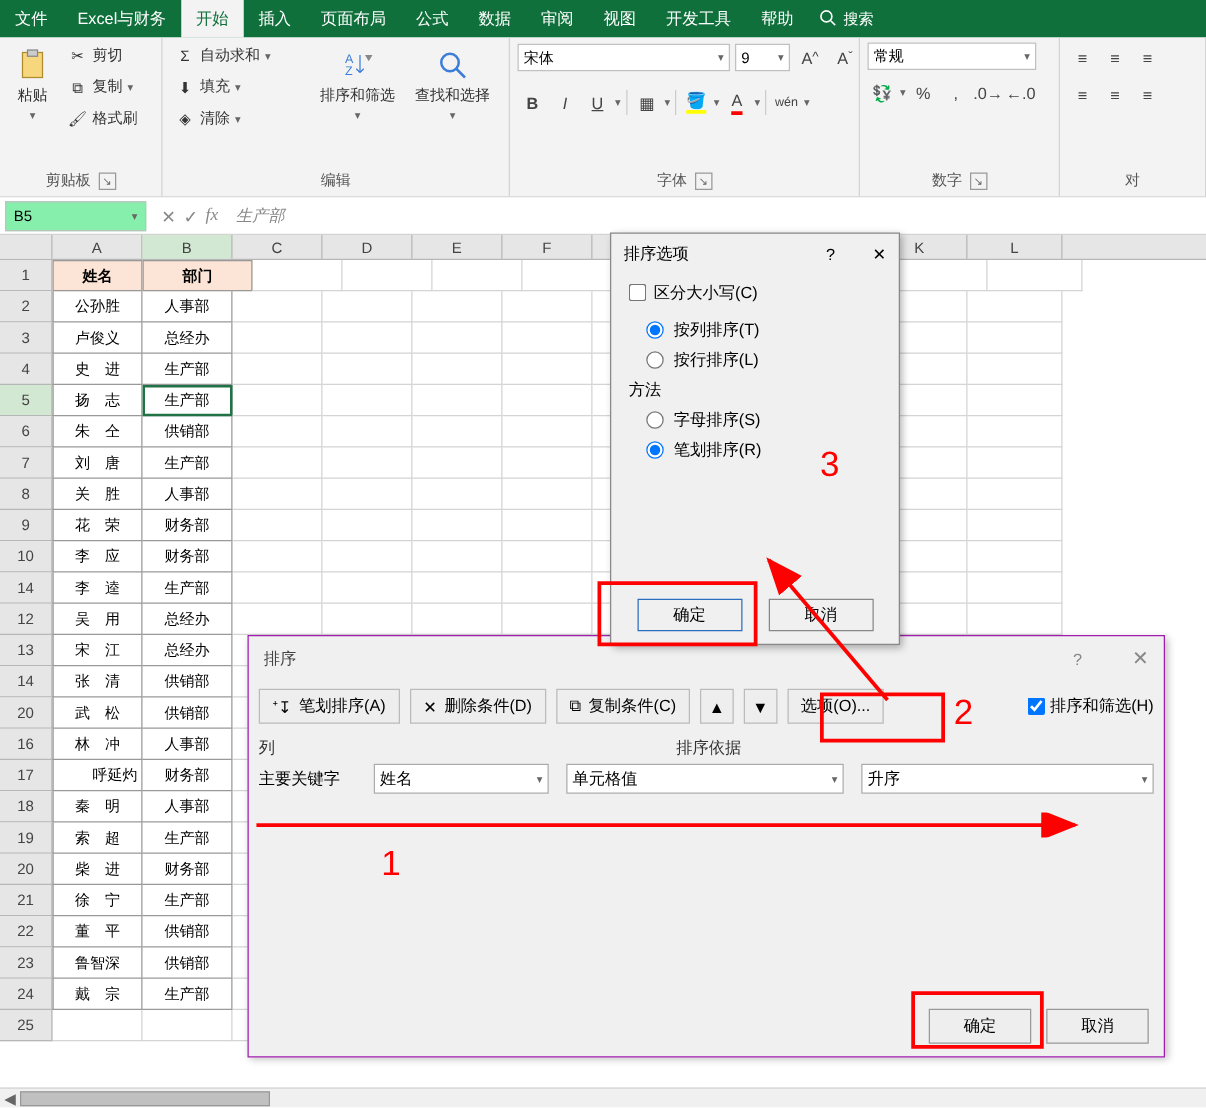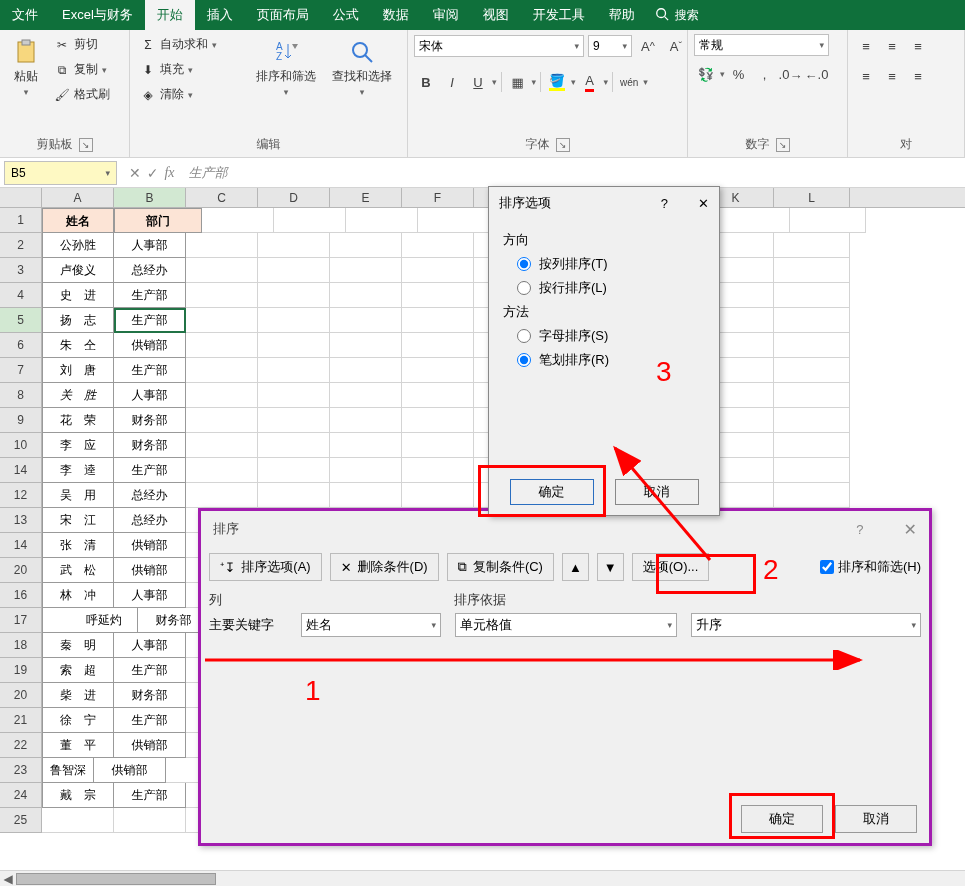--- a/index.html
+++ b/index.html
@@ -27,21 +27,21 @@
 .font-select { width: 170px; height: 22px; border: 1px solid #c0c0c0; background: #fff; padding: 0 4px; font-size: 12px; display: flex; align-items: center; justify-content: space-between; }
 .size-select { width: 44px; height: 22px; border: 1px solid #c0c0c0; background: #fff; padding: 0 4px; font-size: 12px; display: flex; align-items: center; justify-content: space-between; }
 .num-select { width: 135px; height: 22px; border: 1px solid #c0c0c0; background: #fff; padding: 0 4px; font-size: 12px; display: flex; align-items: center; justify-content: space-between; }
 .icon-row { display: flex; gap: 2px; align-items: center; }
 .icon-btn { width: 24px; height: 24px; display: flex; align-items: center; justify-content: center; cursor: pointer; color: #444; font-size: 13px; }
 .sep { width: 1px; height: 20px; background: #ccc; margin: 0 2px; }
 .dialog-launcher { width: 14px; height: 14px; border: 1px solid #999; display: inline-flex; align-items: center; justify-content: center; font-size: 9px; color: #666; cursor: pointer; }
 
 
 .formula-bar { height: 30px; background: #fff; border-bottom: 1px solid #d4d4d4; display: flex; align-items: center; }
-.name-box { width: 113px; height: 24px; border: 1px solid #c0c0c0; margin: 0 4px; padding: 0 6px; display: flex; align-items: center; justify-content: space-between; background: #fef9c3; font-size: 12px; }
+.name-box { width: 113px; height: 24px; border: 1px solid #c0c0c0; margin: 0 4px; padding: 0 6px; display: flex; align-items: center; justify-content: space-between; background: #86efac; font-size: 12px; }
 .fb-btns { display: flex; align-items: center; gap: 6px; padding: 0 8px; color: #888; }
 .fb-btns span { cursor: pointer; font-size: 14px; }
 .fx { font-style: italic; font-family: serif; }
 .fb-input { flex: 1; height: 24px; border: none; padding: 0 6px; font-size: 13px; color: #888; font-style: italic; }
 
 
 .sheet { position: relative; }
 .col-headers { display: flex; height: 20px; background: #e6e6e6; border-bottom: 1px solid #b7b7b7; }
 .corner { width: 42px; border-right: 1px solid #b7b7b7; background: #e6e6e6; }
 .col-h { border-right: 1px solid #b7b7b7; text-align: center; font-size: 12px; color: #444; line-height: 20px; }
@@ -54,32 +54,32 @@
 .cell.data { border-right: 1px solid #999; border-bottom: 1px solid #999; }
 .cell.data.colA { border-left: 1px solid #999; }
 .cell.active { outline: 2px solid #217346; outline-offset: -2px; background: #fff; }
 
 
 .hscroll { position: absolute; bottom: 0; left: 0; right: 0; height: 16px; background: #f0f0f0; border-top: 1px solid #d4d4d4; display: flex; align-items: center; }
 .hscroll .arrow { width: 16px; text-align: center; color: #666; cursor: pointer; }
 .hscroll .thumb { width: 200px; height: 12px; background: #c0c0c0; border: 1px solid #999; }
 
 
-.sort-dialog { position: absolute; left: 198px; top: 508px; width: 734px; height: 338px; background: #f0f0f0; border: 3px solid #a21caf; box-shadow: 2px 2px 6px rgba(0,0,0,0.25); }
+.sort-dialog { position: absolute; left: 198px; top: 508px; width: 734px; height: 338px; background: #f0f0f0; border: 1px solid #a21caf; box-shadow: 2px 2px 6px rgba(0,0,0,0.25); }
 .dlg-title { height: 36px; display: flex; align-items: center; justify-content: space-between; padding: 0 12px; font-size: 13px; color: #444; }
 .dlg-title .right { display: flex; gap: 40px; align-items: center; color: #888; }
 .dlg-title .close { cursor: pointer; font-size: 16px; }
 .dlg-toolbar { height: 40px; display: flex; align-items: center; gap: 8px; padding: 0 8px; }
 .dlg-btn { height: 28px; padding: 0 10px; background: #eee; border: 1px solid #bbb; display: flex; align-items: center; gap: 6px; font-size: 13px; cursor: pointer; }
 .dlg-btn.sm { padding: 0 6px; }
 .dlg-check { display: flex; align-items: center; gap: 4px; font-size: 13px; margin-left: auto; }
 .dlg-check input { width: 14px; height: 14px; }
 .dlg-cols { display: flex; padding: 4px 8px 2px 8px; font-size: 13px; color: #333; }
 .dlg-cols div:nth-child(1){ width: 245px; }
-.dlg-cols div:nth-child(2){ width: 230px; }
+.dlg-cols div:nth-child(2){ width: 230px; text-align: center; }
 .dlg-cols div:nth-child(3){ flex:1; }
 .dlg-row { display: flex; padding: 2px 8px; gap: 6px; align-items: center; font-size: 13px; }
 .dlg-row .label { width: 86px; }
 .dlg-select { height: 24px; border: 1px solid #aaa; background: #fff; padding: 0 4px; display: flex; align-items: center; justify-content: space-between; font-size: 13px; }
 .dlg-footer { position: absolute; bottom: 10px; right: 12px; display: flex; gap: 12px; }
 .dlg-footer .btn { width: 82px; height: 28px; background: #eee; border: 1px solid #999; text-align: center; line-height: 26px; font-size: 13px; cursor: pointer; }
 
 
 .opt-dialog { position: absolute; left: 488px; top: 186px; width: 232px; height: 330px; background: #f0f0f0; border: 1px solid #888; box-shadow: 2px 2px 6px rgba(0,0,0,0.3); z-index: 10; }
 .opt-title { height: 32px; display: flex; align-items: center; justify-content: space-between; padding: 0 10px; font-size: 13px; }
@@ -412,21 +412,21 @@
         <div class="cell" style="width: 72px;"></div>
         <div class="cell" style="width: 72px;"></div>
         <div class="cell" style="width: 72px;"></div>
         <div class="cell" style="width: 76px;"></div>
         <div class="cell" style="width: 76px;"></div>
         <div class="cell" style="width: 76px;"></div>
         <div class="cell" style="width: 76px;"></div>
       </div>
       <div class="row">
         <div class="row-h">8</div>
-        <div class="cell data colA" style="width: 72px; font-style: italic;">关　胜</div>
+        <div class="cell data colA" style="width: 72px;">关　胜</div>
         <div class="cell data" style="width: 72px;">人事部</div>
         <div class="cell" style="width: 72px;"></div>
         <div class="cell" style="width: 72px;"></div>
         <div class="cell" style="width: 72px;"></div>
         <div class="cell" style="width: 72px;"></div>
         <div class="cell" style="width: 72px;"></div>
         <div class="cell" style="width: 76px;"></div>
         <div class="cell" style="width: 76px;"></div>
         <div class="cell" style="width: 76px;"></div>
         <div class="cell" style="width: 76px;"></div>
@@ -538,21 +538,21 @@
         <div class="cell" style="width: 72px;"></div>
         <div class="cell" style="width: 72px;"></div>
         <div class="cell" style="width: 72px;"></div>
         <div class="cell" style="width: 76px;"></div>
         <div class="cell" style="width: 76px;"></div>
         <div class="cell" style="width: 76px;"></div>
         <div class="cell" style="width: 76px;"></div>
       </div>
       <div class="row">
         <div class="row-h">17</div>
-        <div class="cell data colA" style="width: 96px; padding-left: 28px;">呼延灼</div>
+        <div class="cell data colA" style="width: 72px; padding-left: 28px;">呼延灼</div>
         <div class="cell data" style="width: 72px;">财务部</div>
         <div class="cell" style="width: 72px;"></div>
         <div class="cell" style="width: 72px;"></div>
         <div class="cell" style="width: 72px;"></div>
         <div class="cell" style="width: 72px;"></div>
         <div class="cell" style="width: 72px;"></div>
         <div class="cell" style="width: 76px;"></div>
         <div class="cell" style="width: 76px;"></div>
         <div class="cell" style="width: 76px;"></div>
         <div class="cell" style="width: 76px;"></div>
@@ -622,21 +622,21 @@
         <div class="cell" style="width: 72px;"></div>
         <div class="cell" style="width: 72px;"></div>
         <div class="cell" style="width: 72px;"></div>
         <div class="cell" style="width: 76px;"></div>
         <div class="cell" style="width: 76px;"></div>
         <div class="cell" style="width: 76px;"></div>
         <div class="cell" style="width: 76px;"></div>
       </div>
       <div class="row">
         <div class="row-h">23</div>
-        <div class="cell data colA" style="width: 52px;">鲁智深</div>
+        <div class="cell data colA" style="width: 72px;">鲁智深</div>
         <div class="cell data" style="width: 72px;">供销部</div>
         <div class="cell" style="width: 72px;"></div>
         <div class="cell" style="width: 72px;"></div>
         <div class="cell" style="width: 72px;"></div>
         <div class="cell" style="width: 72px;"></div>
         <div class="cell" style="width: 72px;"></div>
         <div class="cell" style="width: 76px;"></div>
         <div class="cell" style="width: 76px;"></div>
         <div class="cell" style="width: 76px;"></div>
         <div class="cell" style="width: 76px;"></div>
@@ -681,21 +681,21 @@
   <div class="dlg-title">
     <span>排序</span>
     <span class="right">
       <span>?</span>
       <span class="close">✕</span>
     </span>
   </div>
   <div class="dlg-toolbar">
     <div class="dlg-btn">
         <span>⁺↧</span>
-        <span>排序选项(A)</span>
+        <span>笔划排序(A)</span>
       </div>
     <div class="dlg-btn">
         <span>✕</span>
         <span>删除条件(D)</span>
       </div>
     <div class="dlg-btn">
         <span>⧉</span>
         <span>复制条件(C)</span>
       </div>
     <div class="dlg-btn sm">▲</div>
@@ -735,21 +735,24 @@
 
 <div class="opt-dialog">
   <div class="opt-title">
     <span>排序选项</span>
     <span class="right">
         <span>?</span>
         <span style="cursor:pointer">✕</span>
       </span>
   </div>
   <div class="opt-body">
-    <div class="opt-group-label">方向</div>
+    <label class="opt-check">
+      <input type="checkbox" style="">
+      <span>区分大小写(C)</span>
+    </label>
     <label class="opt-radio">
         <input type="radio" name="dir" checked="" style="">
         <span>按列排序(T)</span>
       </label>
     <label class="opt-radio">
         <input type="radio" name="dir" style="">
         <span>按行排序(L)</span>
       </label>
     <div class="opt-group-label">方法</div>
     <label class="opt-radio">

